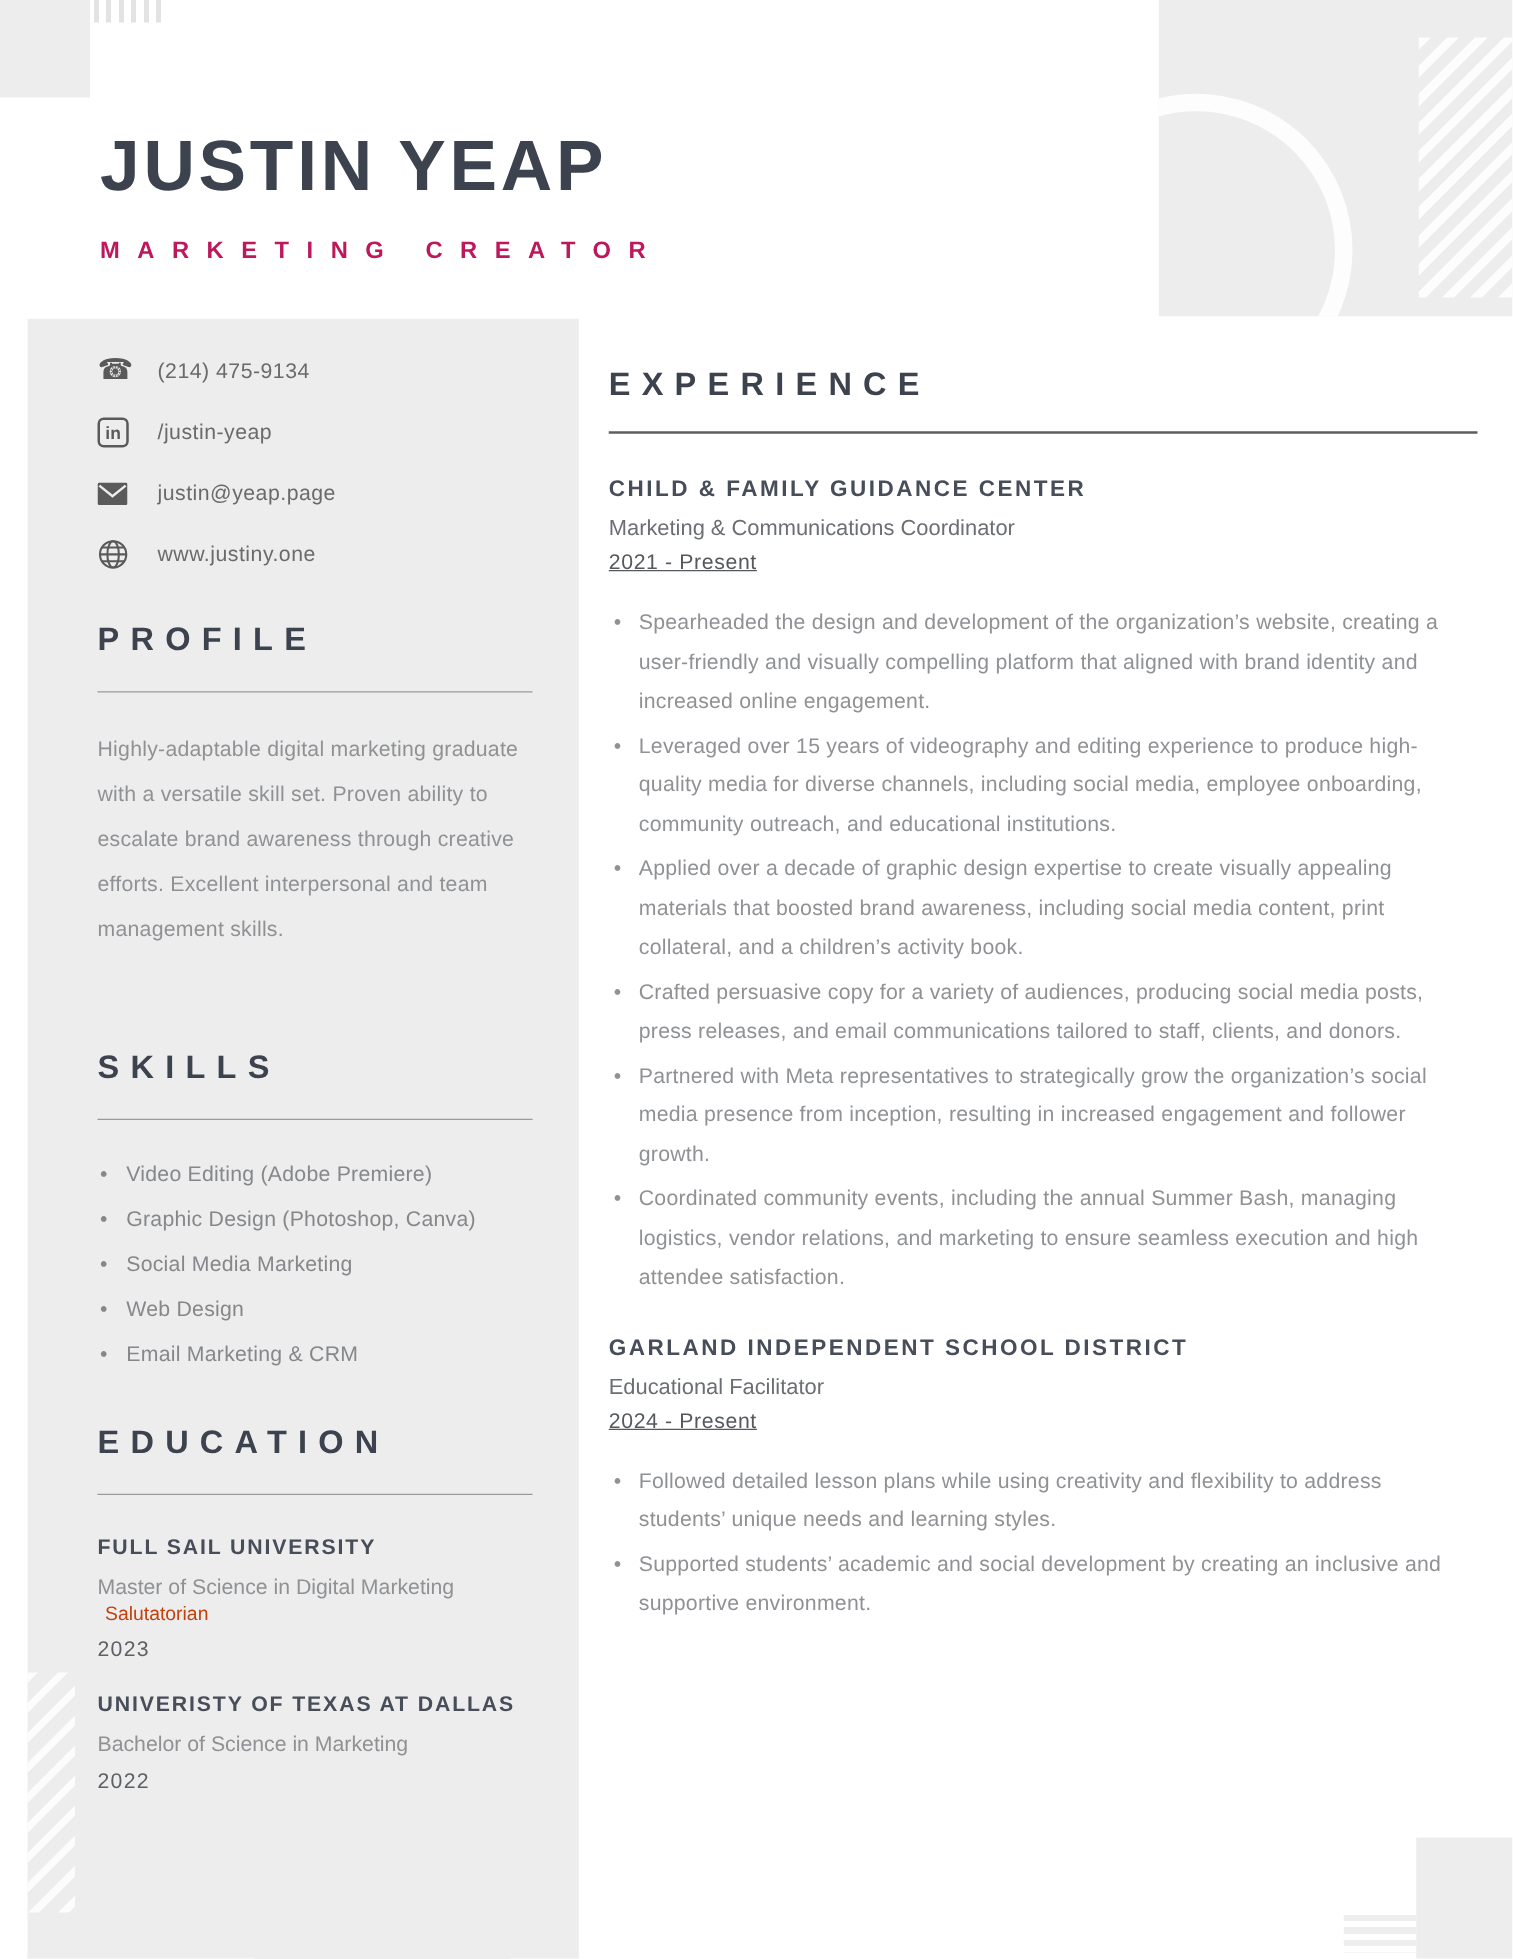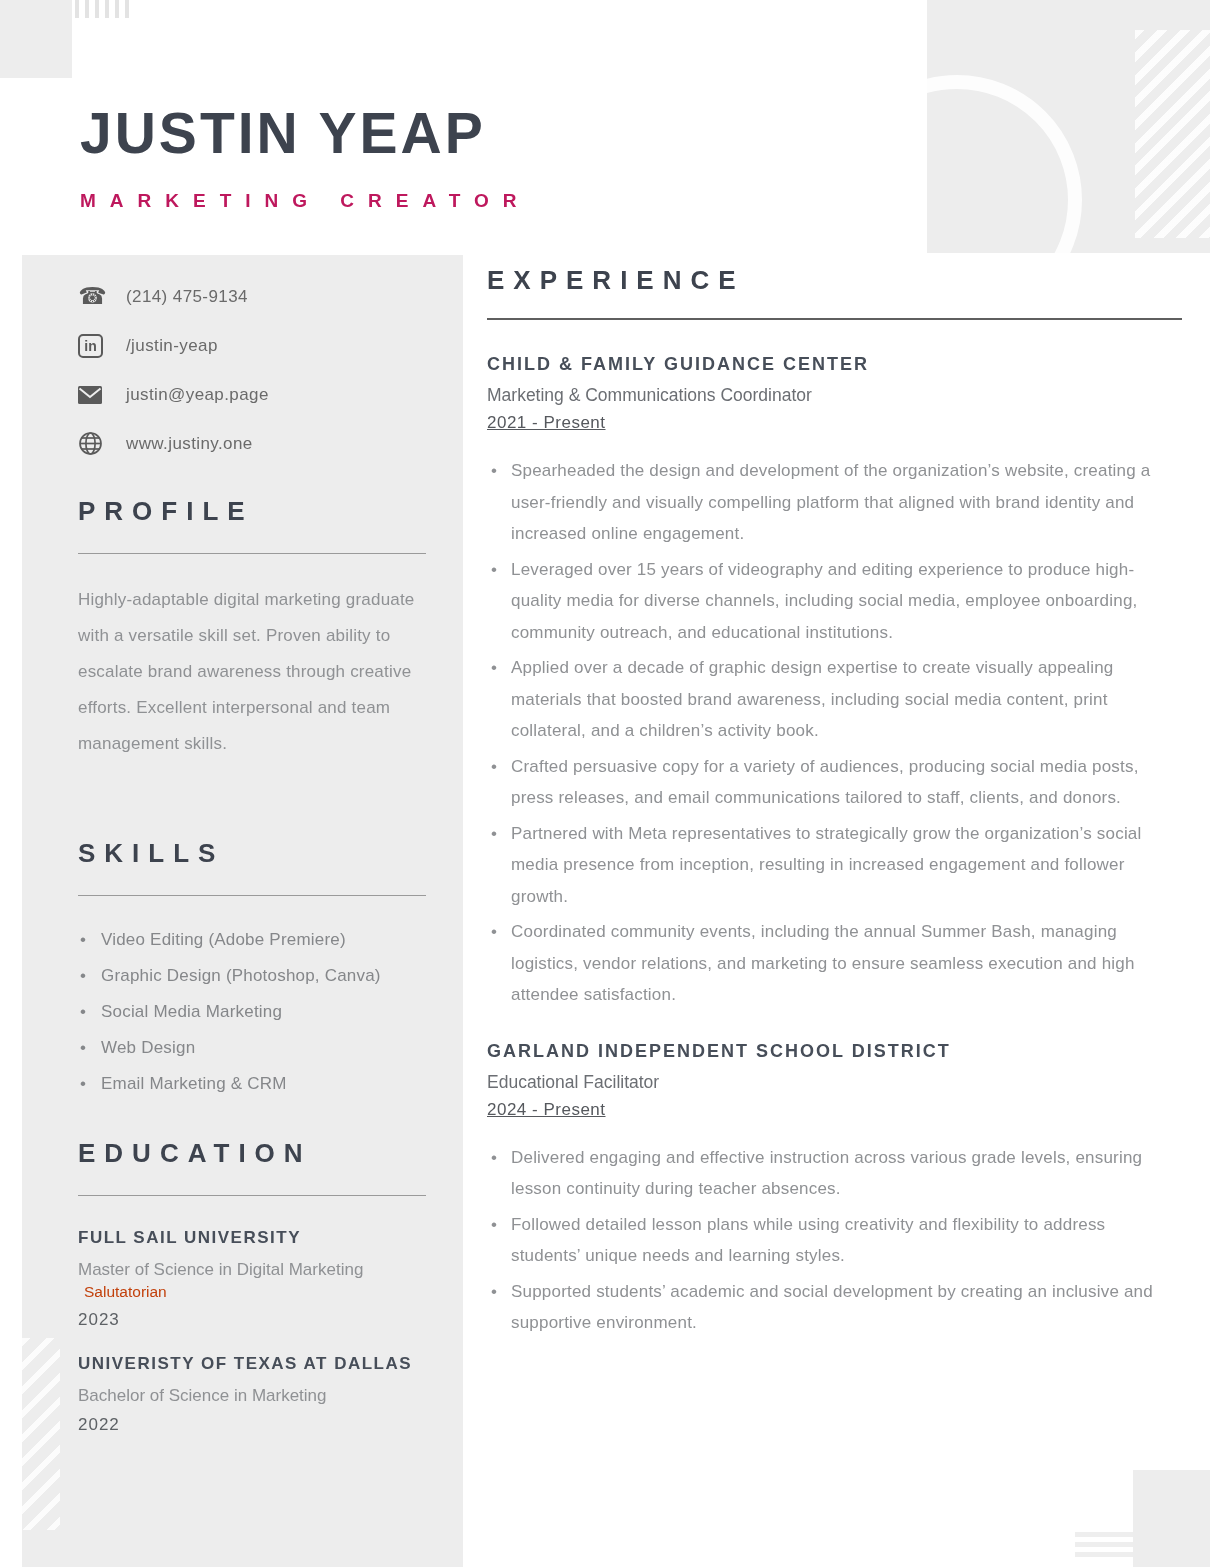--- a/index.html
+++ b/index.html
@@ -55,21 +55,21 @@
   .skill-list li::before { content:"•"; position:absolute; left:2px; color:#85878a; }
 
   .school { margin-top:32px; }
   .school + .school { margin-top:24px; }
   .school-name { font-size:17px; font-weight:700; letter-spacing:1.5px; color:#474e59; }
   .degree { margin-top:12px; font-size:17px; color:#8f9194; }
   .honor { margin-top:3px; margin-left:6px; font-size:15.5px; color:#c2410c; }
   .year { margin-top:9px; font-size:17px; color:#5d6165; letter-spacing:1px; }
 
   
-  .main { position:absolute; left:487px; top:265px; width:697px; }
+  .main { position:absolute; left:487px; top:292px; width:697px; }
   .main-rule { border:none; border-top:2px solid #5f5f5f; margin-top:22px; width:695px; }
   .job { margin-top:34px; }
   .job + .job { margin-top:30px; }
   .company { font-size:18px; font-weight:700; letter-spacing:2px; color:#474e59; }
   .role { margin-top:10px; font-size:17.5px; color:#6b6e73; }
   .dates { margin-top:7px; font-size:17px; color:#55585d; letter-spacing:.5px;text-decoration:underline; }
   .bullets { margin-top:22px; list-style:none; }
   .bullets li { position:relative; padding-left:24px; margin-bottom:4px;
     font-size:17px; line-height:31.5px; color:#8f9194; letter-spacing:.2px; max-width:672px; }
   .bullets li::before { content:"•"; position:absolute; left:4px; color:#8f9194; }
@@ -180,18 +180,17 @@
       <li>Partnered with Meta representatives to strategically grow the organization’s social media presence from inception, resulting in increased engagement and follower growth.</li>
       <li>Coordinated community events, including the annual Summer Bash, managing logistics, vendor relations, and marketing to ensure seamless execution and high attendee satisfaction.</li>
     </ul>
   </article>
 
   <article class="job">
     <div class="company">GARLAND INDEPENDENT SCHOOL DISTRICT</div>
     <div class="role">Educational Facilitator</div>
     <div class="dates">2024 - Present</div>
     <ul class="bullets">
-      <li>Delivered engaging and effective instruction across various grade levels, ensuring lesson continuity during teacher absences.</li>
       <li>Followed detailed lesson plans while using creativity and flexibility to address students’ unique needs and learning styles.</li>
       <li>Supported students’ academic and social development by creating an inclusive and supportive environment.</li>
     </ul>
   </article>
 </main>
 
 </body></html>

